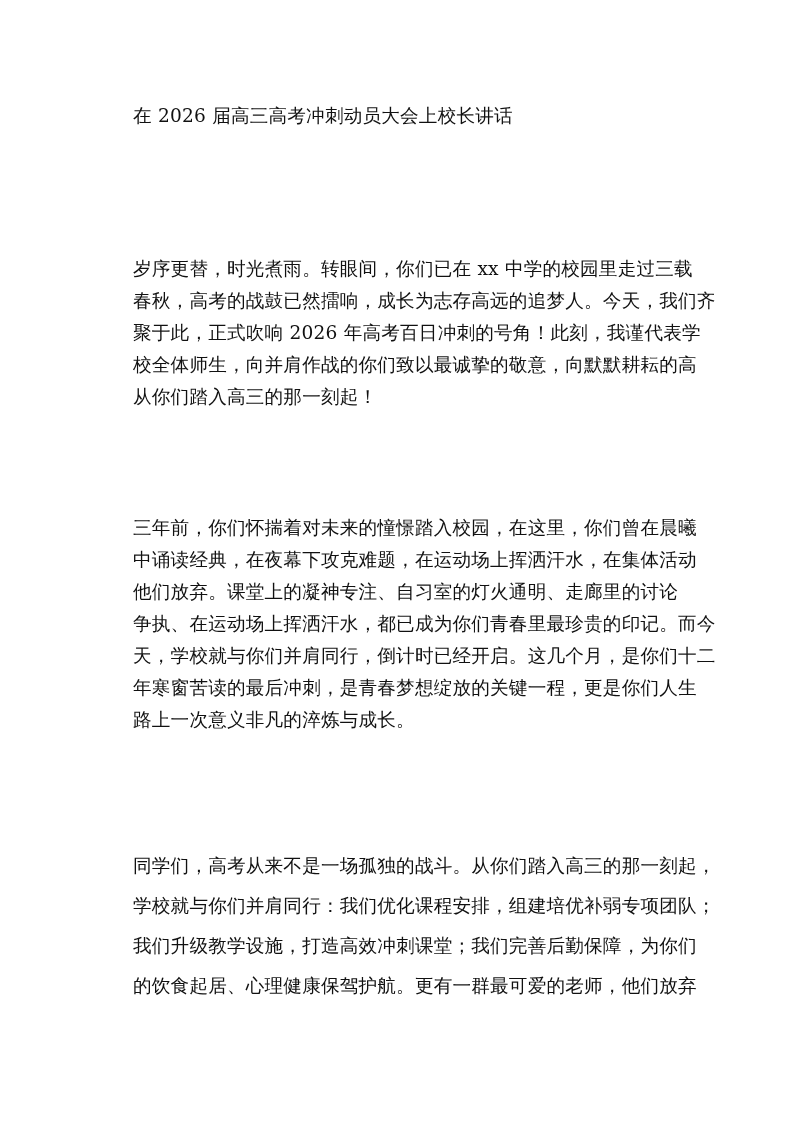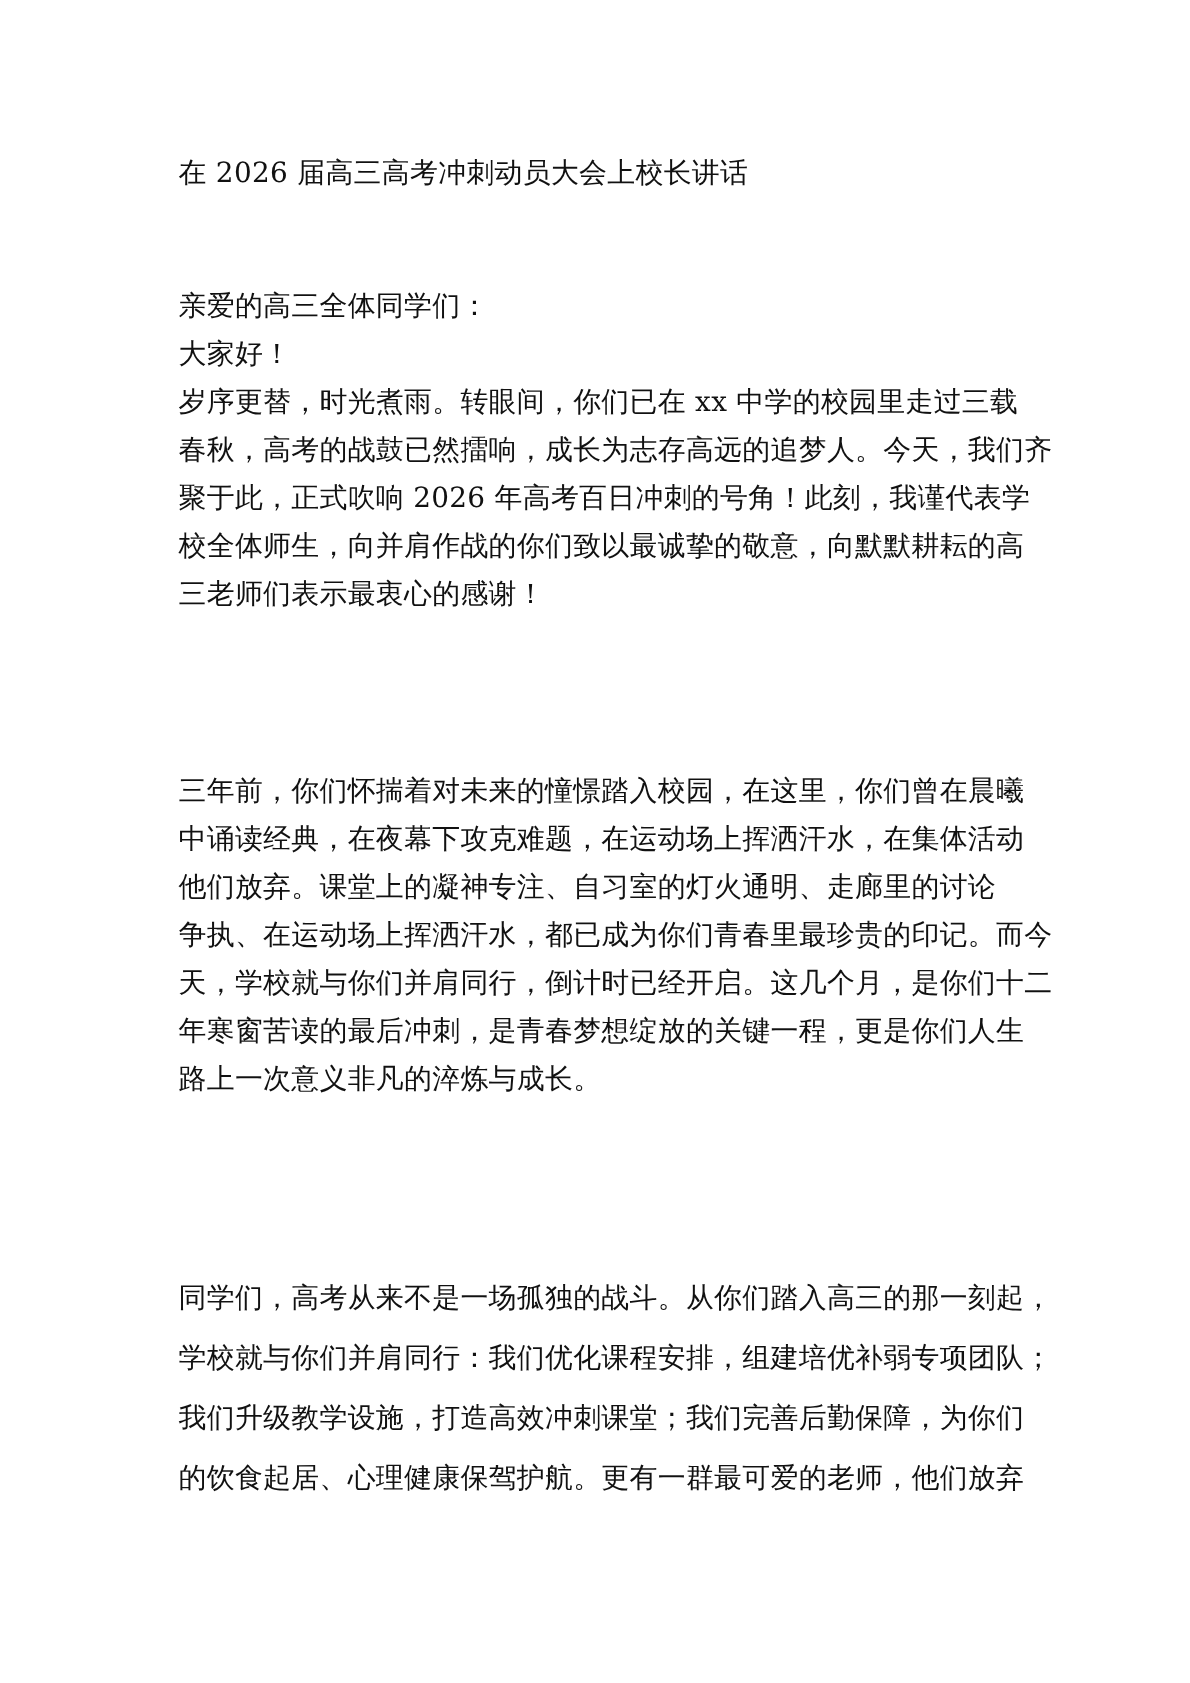--- a/index.html
+++ b/index.html
@@ -1,37 +1,35 @@
 <!DOCTYPE html>
 <html><head>
 <meta charset="utf-8">
 <style>
   html, body { margin: 0; padding: 0; background: #ffffff; }
   body { width: 793px; height: 1122px; position: relative; overflow: hidden;
          font-family: "DejaVu Serif", "Liberation Serif", serif; color: #111; }
-  .page { position: absolute; left: 0; top: 0; width: 627px; height: 1122px; background: #fff; }
+  .page { position: absolute; left: 14px; top: 0; width: 627px; height: 1122px; background: #fff; }
   .line { position: absolute; left: 119px; width: 560px; font-size: 18.6px; line-height: 24px;
           white-space: nowrap; letter-spacing: 0.2px; }
   .title { top: 104px; }
 </style>
 </head>
 <body>
 
 <div class="page">
   <div class="line title">在 2026 届高三高考冲刺动员大会上校长讲话</div>
 
-  <div class="line" style="top:193px">亲爱的高三全体同学们：</div>
-  <div class="line" style="top:225px">大家好！</div>
 
   <div>
     <div class="line" style="top:257px">岁序更替，时光煮雨。转眼间，你们已在 xx 中学的校园里走过三载</div>
     <div class="line" style="top:289px">春秋，高考的战鼓已然擂响，成长为志存高远的追梦人。今天，我们齐</div>
     <div class="line" style="top:321px">聚于此，正式吹响 2026 年高考百日冲刺的号角！此刻，我谨代表学</div>
     <div class="line" style="top:353px">校全体师生，向并肩作战的你们致以最诚挚的敬意，向默默耕耘的高</div>
-    <div class="line" style="top:385px">三老师们表示最衷心的感谢！</div>
+    <div class="line" style="top:385px">从你们踏入高三的那一刻起！</div>
   </div>
 
   <div>
     <div class="line" style="top:516px">三年前，你们怀揣着对未来的憧憬踏入校园，在这里，你们曾在晨曦</div>
     <div class="line" style="top:548px">中诵读经典，在夜幕下攻克难题，在运动场上挥洒汗水，在集体活动</div>
     <div class="line" style="top:580px">他们放弃。课堂上的凝神专注、自习室的灯火通明、走廊里的讨论</div>
     <div class="line" style="top:612px">争执、在运动场上挥洒汗水，都已成为你们青春里最珍贵的印记。而今</div>
     <div class="line" style="top:644px">天，学校就与你们并肩同行，倒计时已经开启。这几个月，是你们十二</div>
     <div class="line" style="top:676px">年寒窗苦读的最后冲刺，是青春梦想绽放的关键一程，更是你们人生</div>
     <div class="line" style="top:708px">路上一次意义非凡的淬炼与成长。</div>

